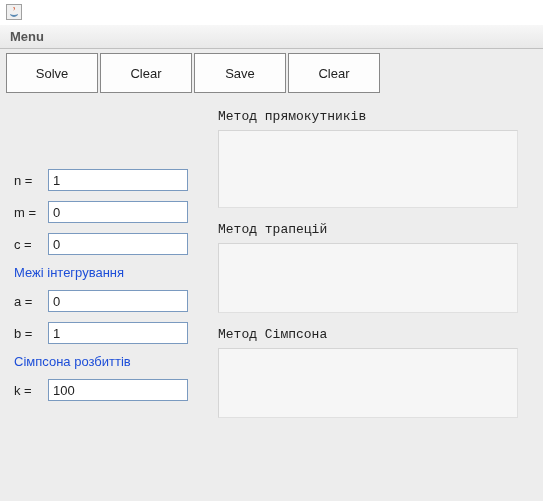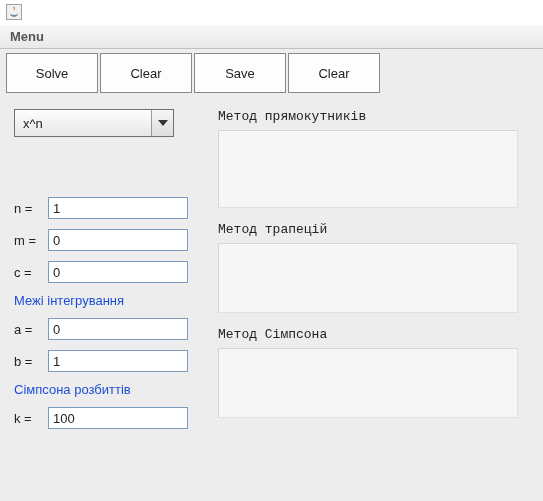--- a/index.html
+++ b/index.html
@@ -146,28 +146,20 @@
   <div class="toolbar">
     <button class="btn">Solve</button>
     <button class="btn">Clear</button>
     <button class="btn">Save</button>
     <button class="btn">Clear</button>
   </div>
 
   <div class="main-area">
     <div class="left-col">
 
-      <div class="combo">
-        <span class="combo-text">x^n</span>
-        <span class="combo-arrow">
-          <svg width="10" height="6" viewBox="0 0 10 6">
-              <path d="M0 0 L10 0 L5 6 Z" fill="#333"></path>
-            </svg>
-        </span>
-      </div>
 
       <div class="spacer-lg"></div>
 
       <div class="field-row">
         <span class="field-label">n =</span>
         <input class="field-input" value="1" style="">
       </div>
       <div class="field-row">
         <span class="field-label">m =</span>
         <input class="field-input" value="0" style="">

